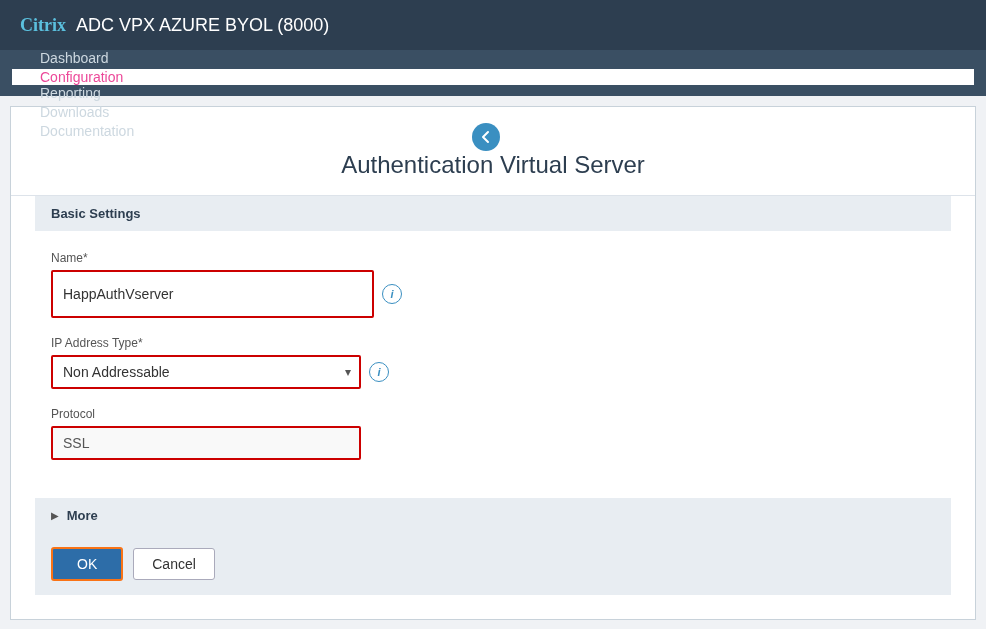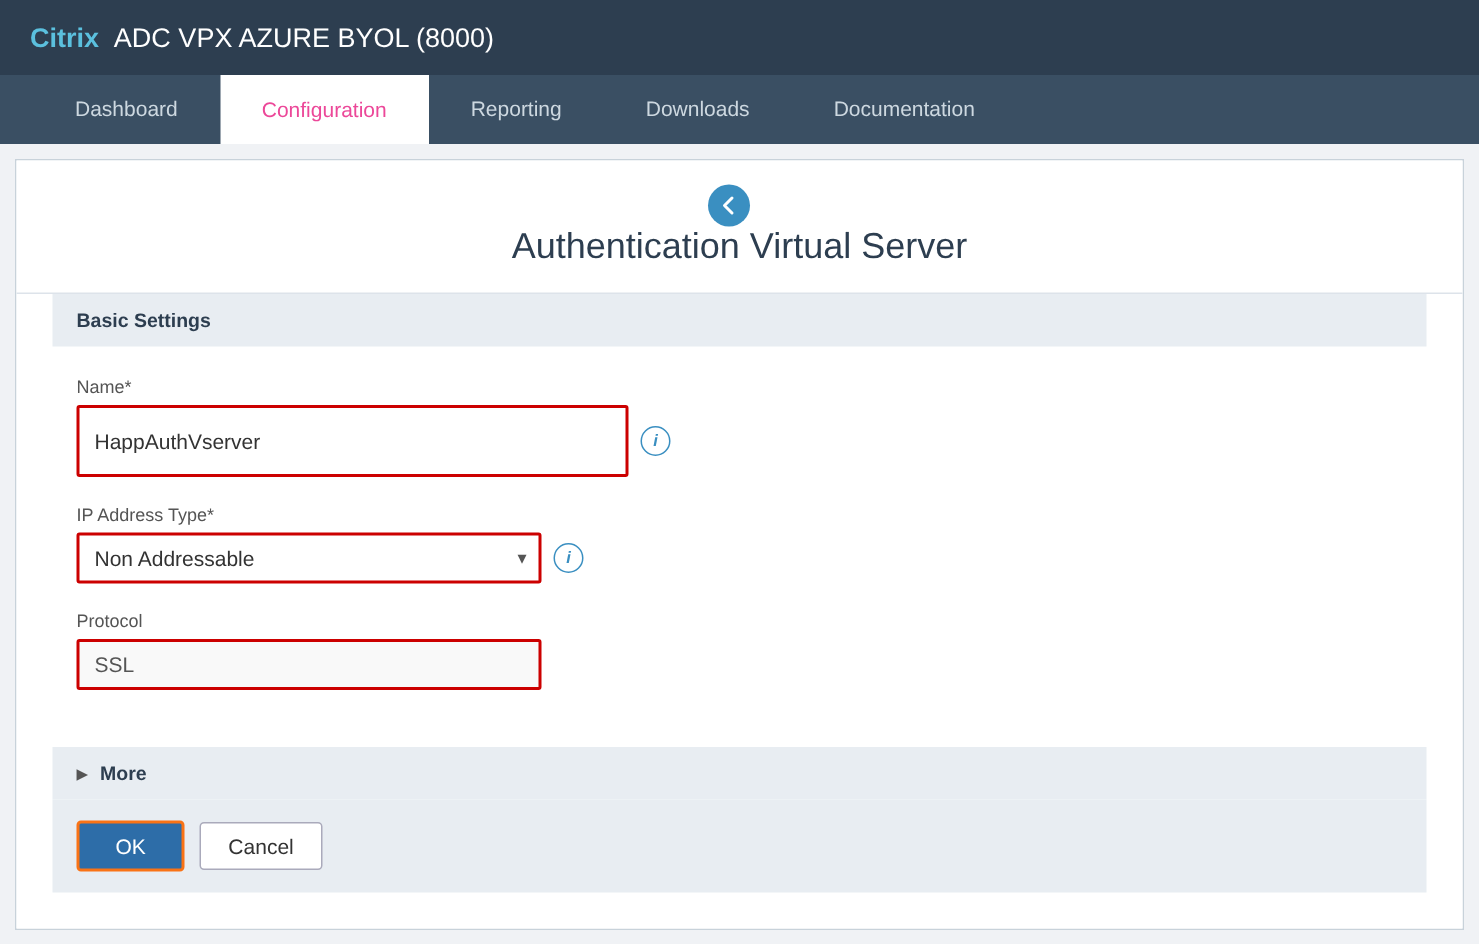--- a/index.html
+++ b/index.html
@@ -17,29 +17,31 @@
       padding: 0 20px;
       height: 50px;
       display: flex;
       align-items: center;
     }
     .header-brand {
       color: #5bc0de;
       font-weight: bold;
       font-size: 18px;
       margin-right: 6px;
+      font-family: Liberation Serif, serif;
     }
 
     
     .nav {
       background: #3a4f63;
       display: flex;
       height: 46px;
       align-items: stretch;
-      padding: 0 22px;
+      padding: 0 12px;
+      flex-direction: column;
     }
     .nav-item {
       color: #cdd8e0;
       padding: 0 28px;
       display: flex;
       align-items: center;
       cursor: pointer;
       font-size: 14px;
       border-bottom: 3px solid transparent;
       position: relative;
@@ -128,21 +130,21 @@
       align-items: center;
       gap: 8px;
     }
     .form-input {
       border: 2px solid #cc0000;
       border-radius: 2px;
       padding: 22px 10px;
       font-size: 14px;
       color: #333;
       background: white;
-      width: 368px;
+      width: 323px;
       height: 34px;
       outline: none;
     }
     .form-select {
       border: 2px solid #cc0000;
       border-radius: 2px;
       padding: 6px 10px;
       font-size: 14px;
       color: #333;
       background: white;

